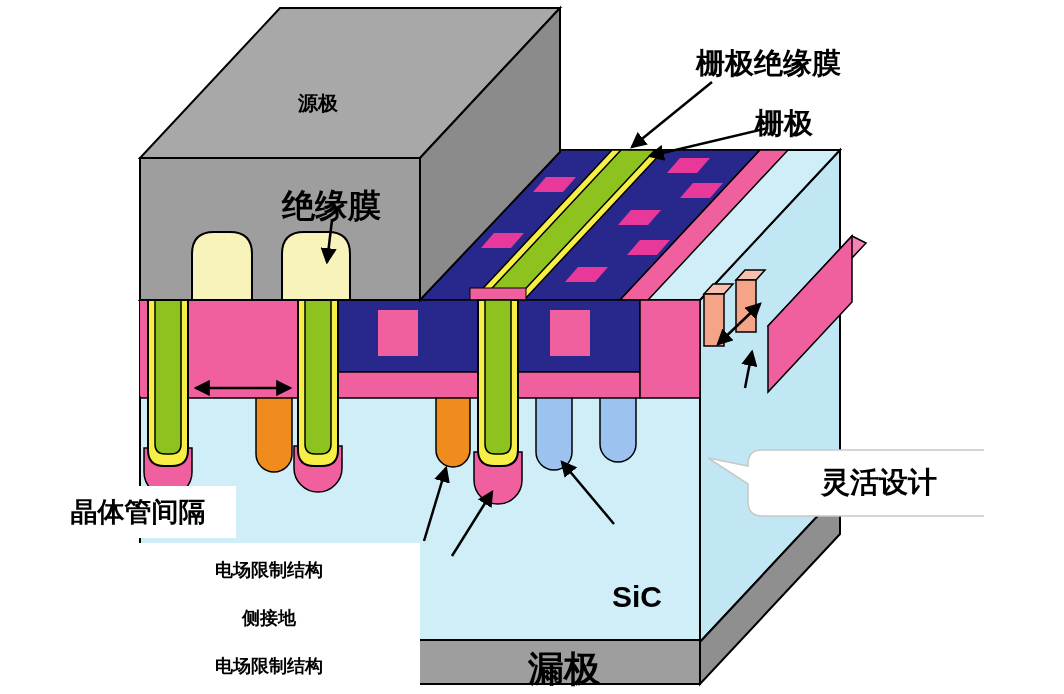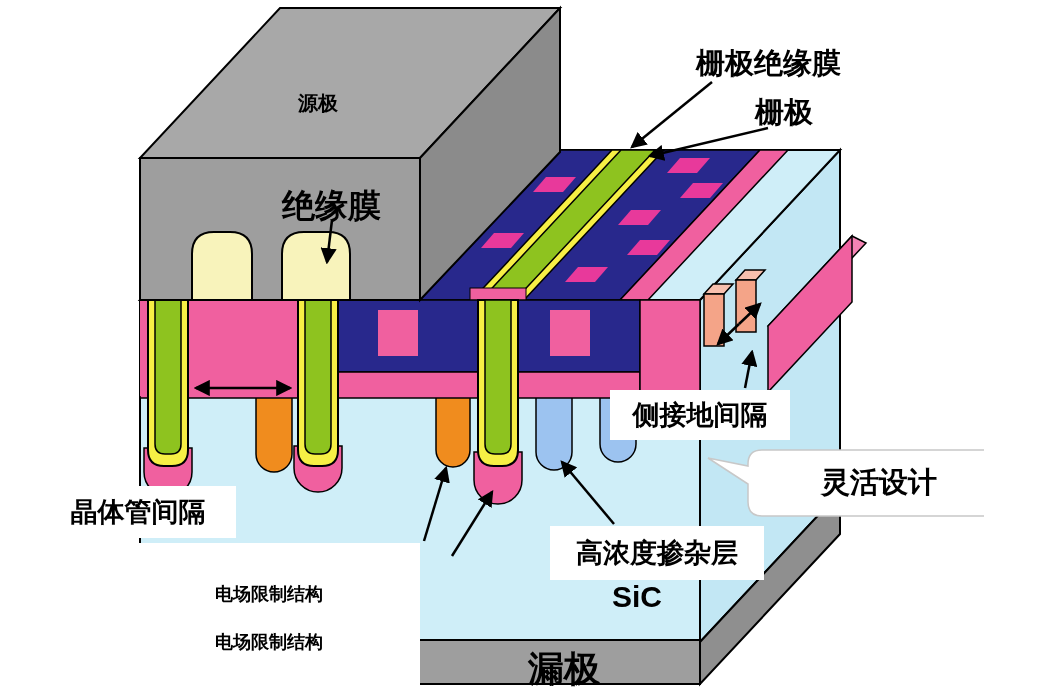--- a/index.html
+++ b/index.html
@@ -122,28 +122,27 @@
     <line x1="424" y1="541" x2="446" y2="468" marker-end="url(#ah)"></line>
     <line x1="452" y1="556" x2="492" y2="492" marker-end="url(#ah)"></line>
     <line x1="614" y1="524" x2="562" y2="462" marker-end="url(#ah)"></line>
     <line x1="739" y1="324" x2="718" y2="344" marker-end="url(#ah)"></line>
     <line x1="739" y1="324" x2="760" y2="304" marker-end="url(#ah)"></line>
     <line x1="745" y1="388" x2="752" y2="352" marker-end="url(#ah)"></line>
   </g>
 </svg>
 
 <div class="lbl" style="left:696px; top:44px; font-size:29px;">栅极绝缘膜</div>
-<div class="lbl" style="left:755px; top:93px; font-size:29px;">栅极</div>
+<div class="lbl" style="left:755px; top:104px; font-size:29px;">栅极</div>
 <div class="lbl" style="left:298px; top:90px; font-size:20px;">源极</div>
 <div class="lbl" style="left:282px; top:184px; font-size:33px;">绝缘膜</div>
 <div class="lbl" style="left:612px; top:580px; font-size:30px;">SiC</div>
 <div class="lbl" style="left:528px; top:645px; font-size:36px;">漏极</div>
 
 <div class="box" style="left:40px; top:486px; width:196px; height:52px; font-size:27px;text-align:right;">晶体管间隔</div>
-<div class="box" style="left:610px; top:390px; width:180px; height:50px; font-size:27px;">侧接地间隔</div>
-<div class="box" style="left:550px; top:526px; width:214px; height:54px; font-size:27px;">高浓度掺杂层</div>
 <div class="box" style="left:118px; top:543px; width:302px; height:150px; font-size:18px; flex-direction:column; line-height:48px;">
   <div>电场限制结构</div>
+  <div>侧接地</div>
   <div>电场限制结构</div>
 </div>
 <div class="callout-text" style="left:748px; top:450px; width:262px; height:66px; font-size:29px;">灵活设计</div>
 
 </div>
 
 </body></html>

